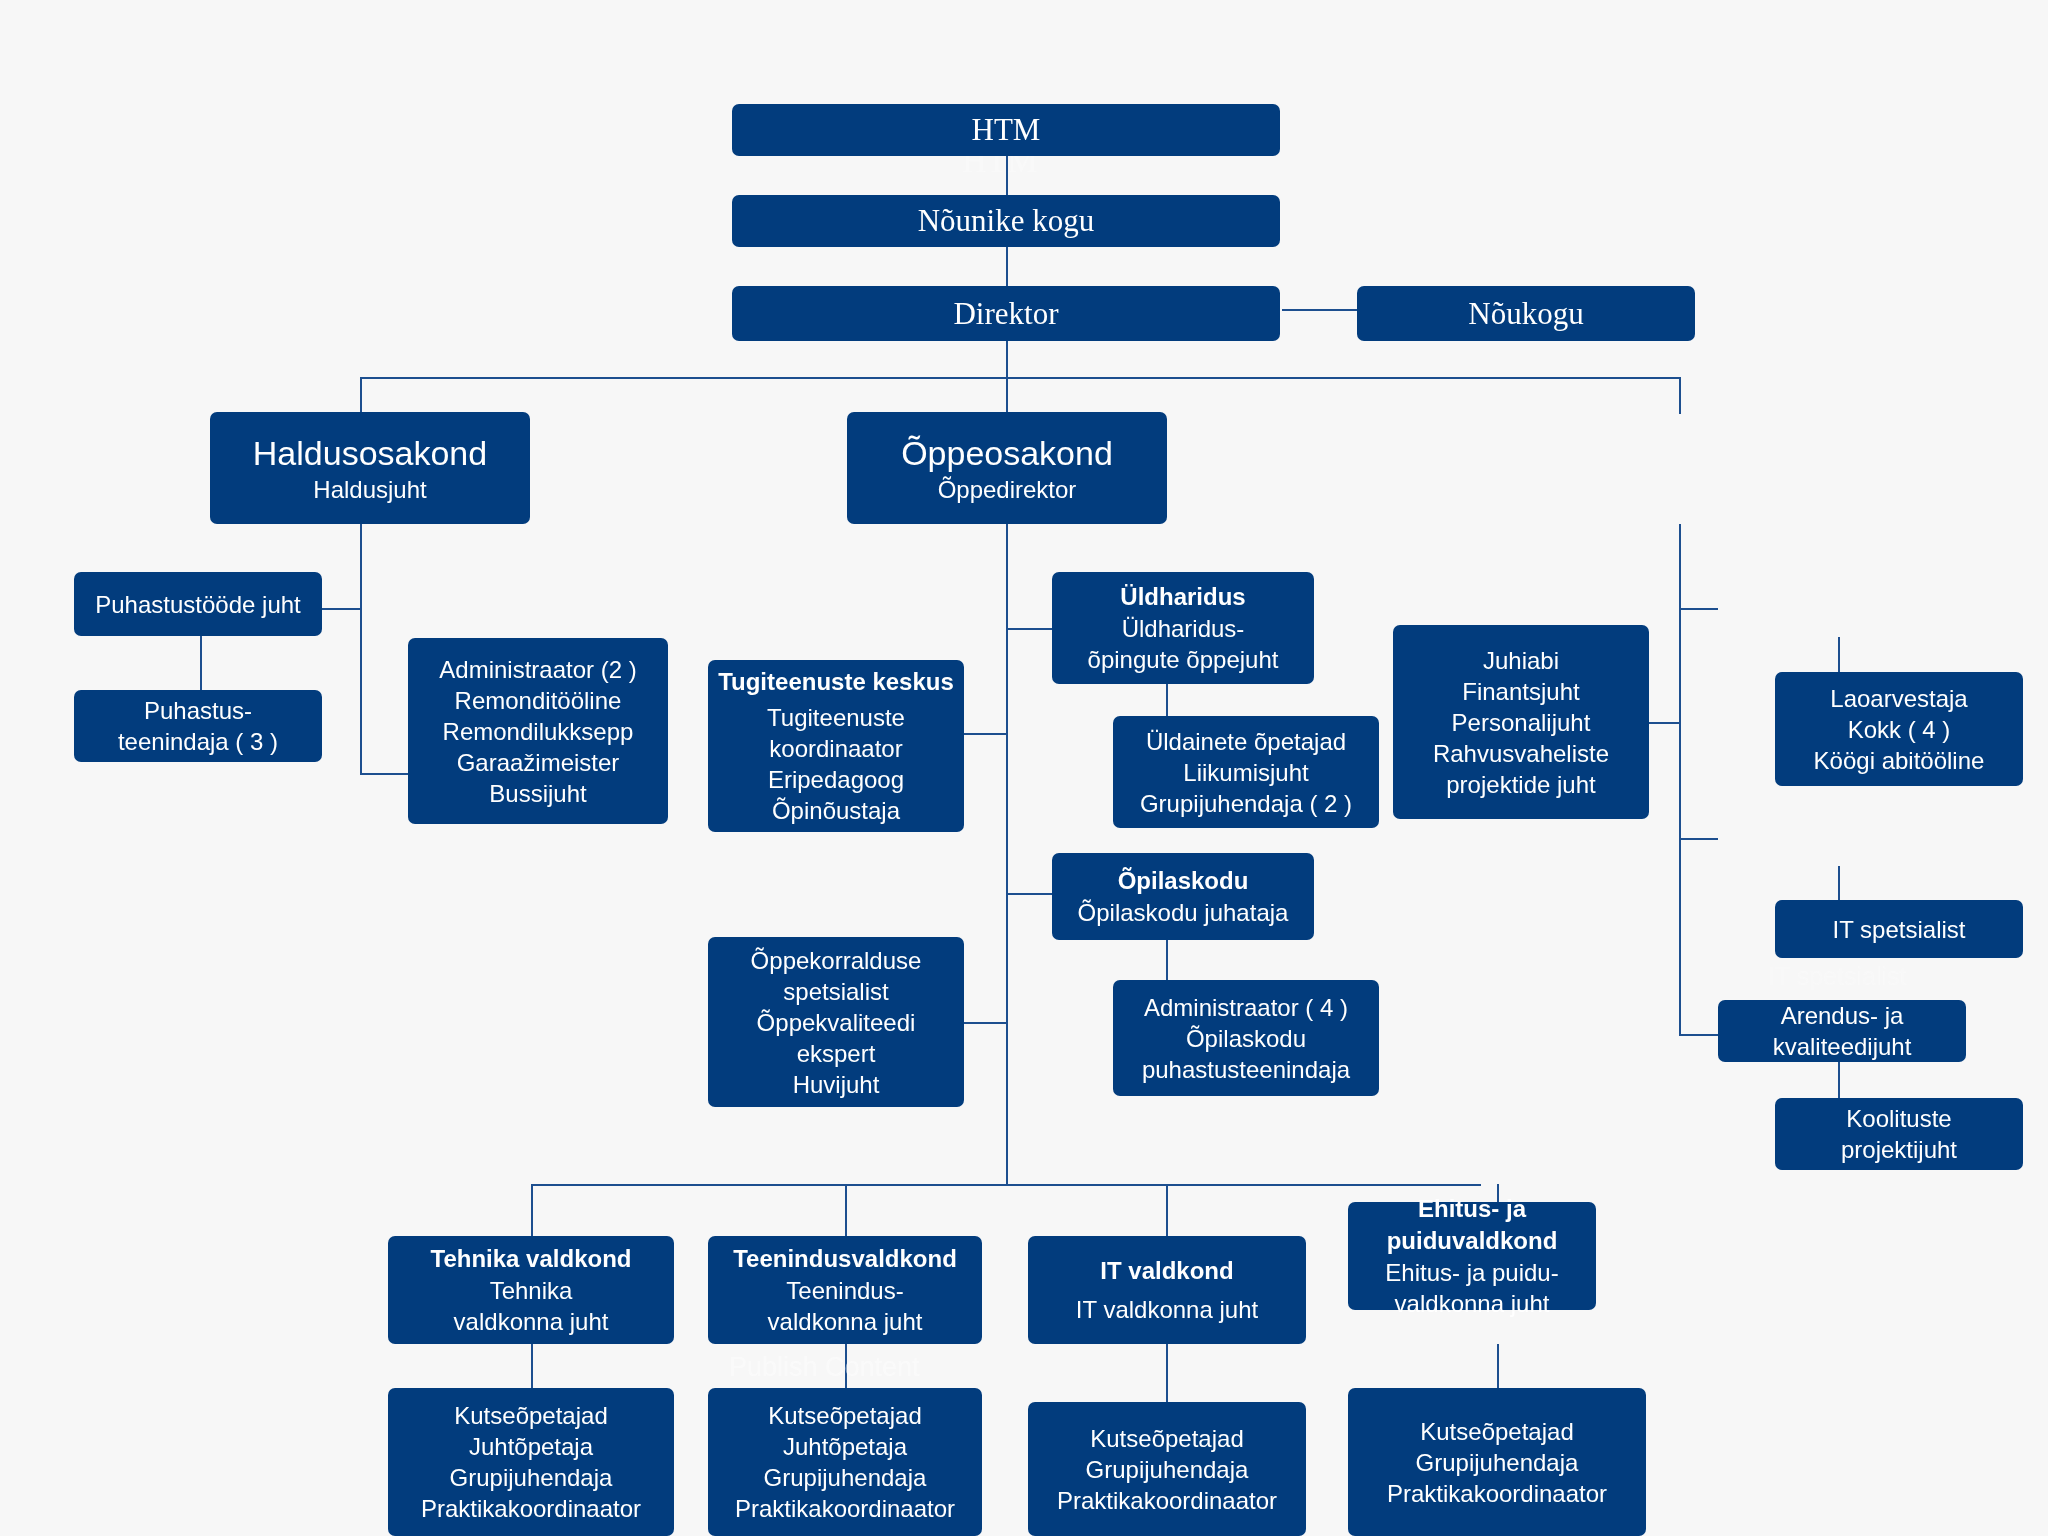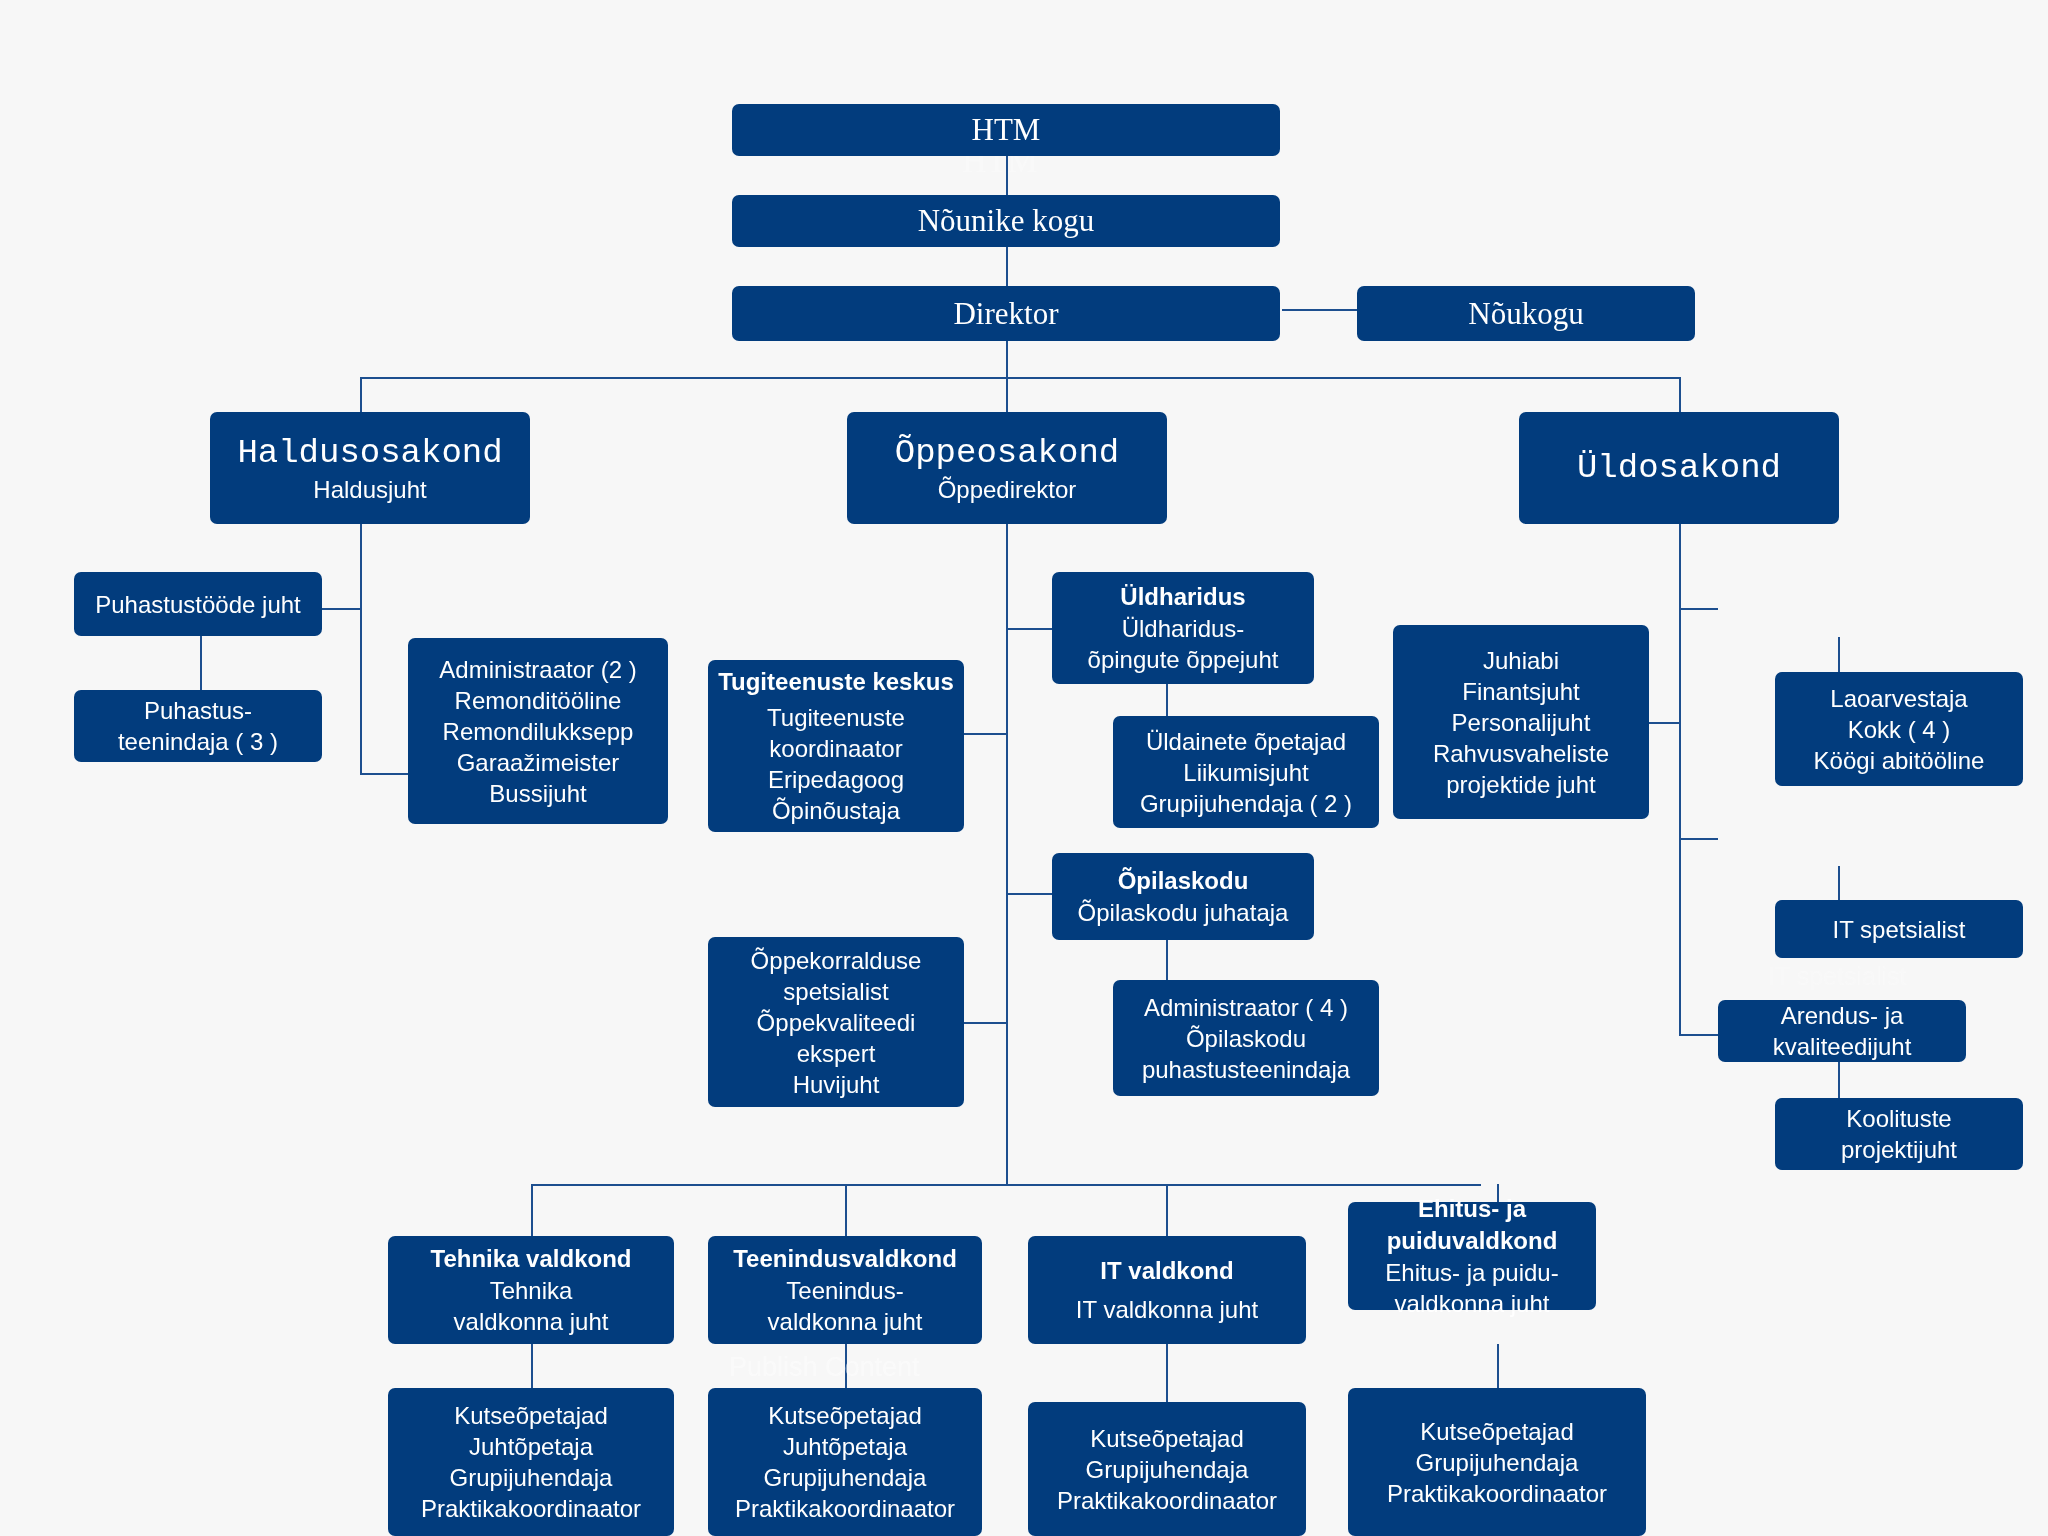--- a/index.html
+++ b/index.html
@@ -59,21 +59,21 @@
     justify-content:center;
     text-align:center;
     padding:6px 10px;
     z-index:3;
   }
   .node .t-serif{
     font-family:"Liberation Serif", serif;
     font-size:31px;line-height:38px;font-weight:normal;
   }
   .node .t-serif-lg{
-    font-family:Liberation Mono, monospace;
+    font-family:Liberation Sans, sans-serif;
     font-size:34px;line-height:42px;font-weight:normal;
   }
   .node .t-bold{
     font-family:"Liberation Sans", sans-serif;
     font-size:24px;line-height:32px;font-weight:bold;
   }
   .node .t-sub{
     font-family:"Liberation Sans", sans-serif;
     font-size:24px;line-height:31px;font-weight:normal;
   }
@@ -175,23 +175,20 @@
   <div class="node" style="left:210px;top:412px;width:320px;height:112px;">
     <div class="t-serif-lg">Haldusosakond</div>
     <div class="t-sub">Haldusjuht</div>
   </div>
 
   <div class="node" style="left:847px;top:412px;width:320px;height:112px;">
     <div class="t-serif-lg">Õppeosakond</div>
     <div class="t-sub">Õppedirektor</div>
   </div>
 
-  <div class="node" style="left:1519px;top:412px;width:320px;height:112px;">
-    <div class="t-serif-lg">Üldosakond</div>
-  </div>
 
   <div class="node" style="left:74px;top:572px;width:248px;height:64px;">
     <div class="t-body">Puhastustööde juht</div>
   </div>
 
   <div class="node" style="left:74px;top:690px;width:248px;height:72px;">
     <div class="t-body">Puhastus-
 teenindaja ( 3 )</div>
   </div>
 

